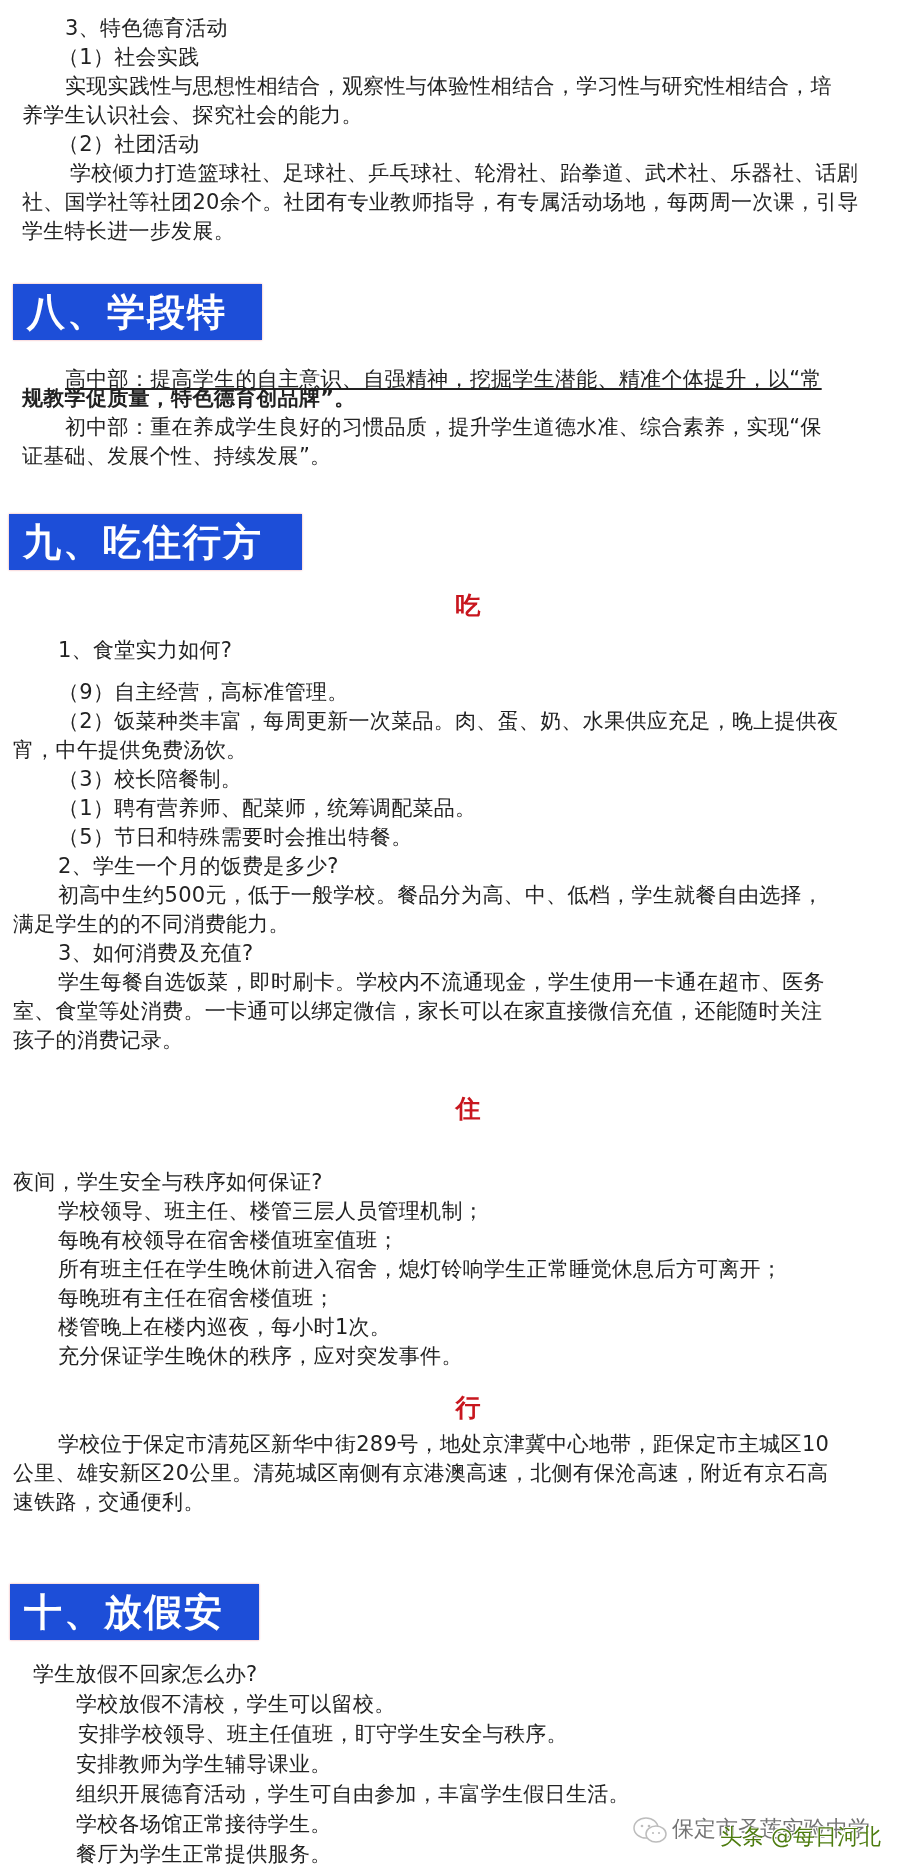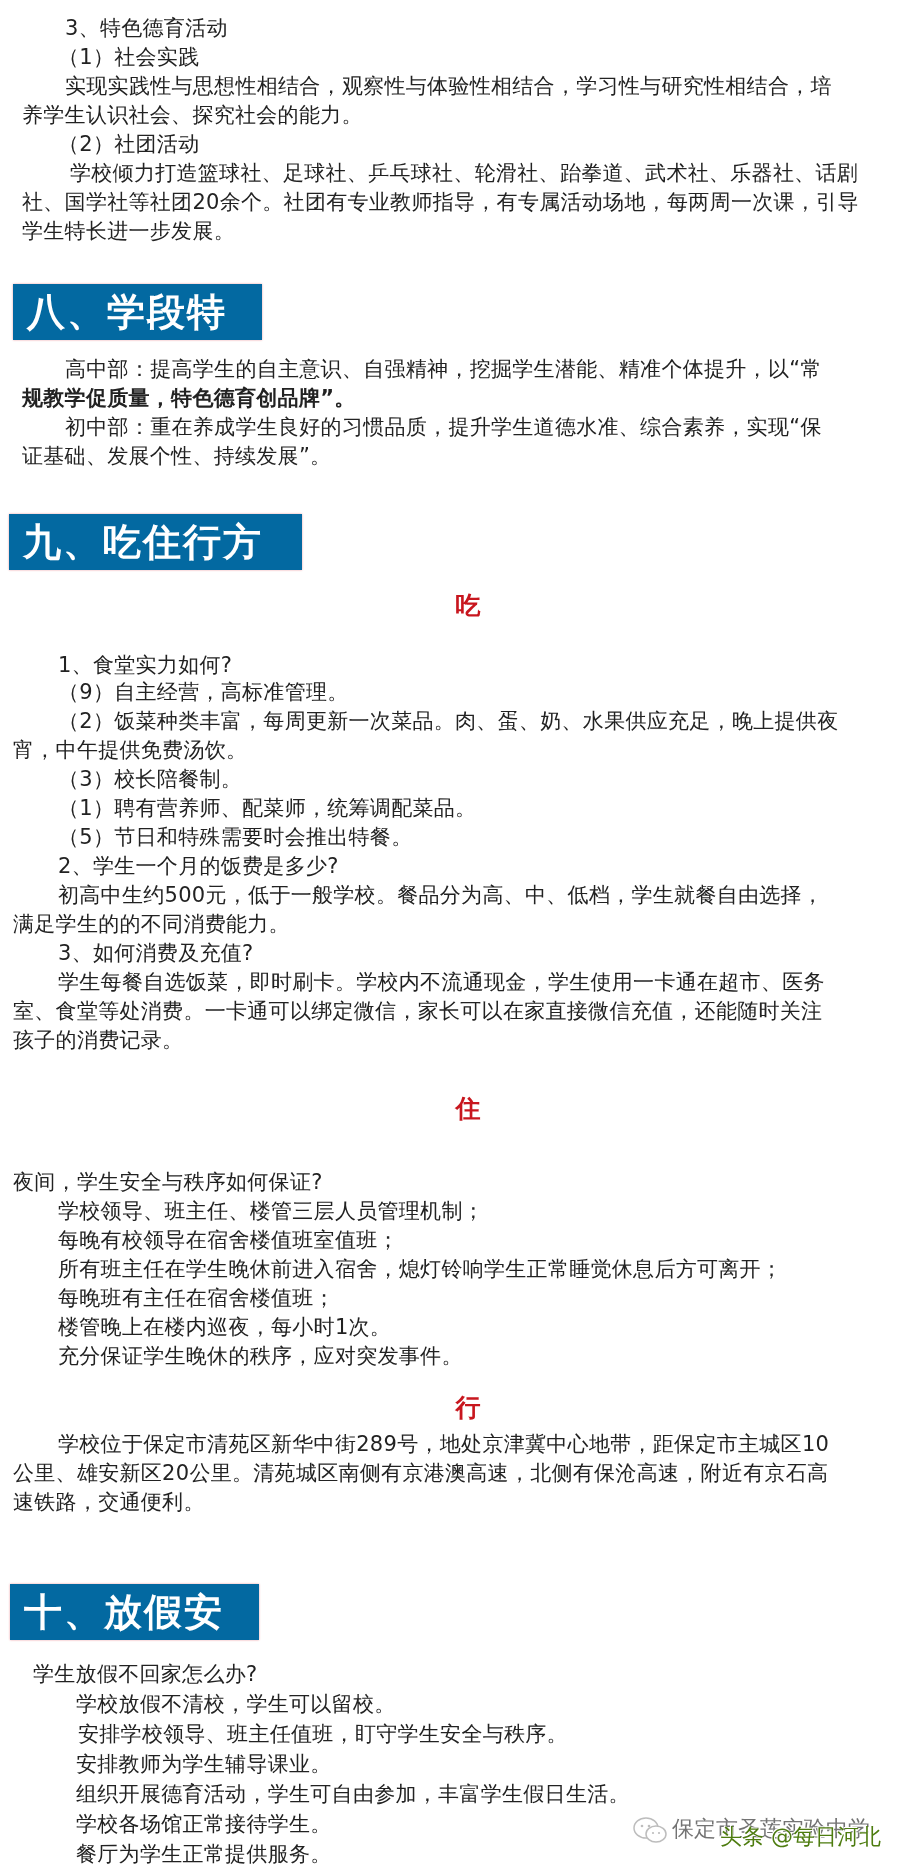--- a/index.html
+++ b/index.html
@@ -6,21 +6,21 @@
   body {
     width: 900px; height: 1870px; position: relative; overflow: hidden;
     font-family: "DejaVu Sans", "Liberation Sans", sans-serif;
     color: #222222;
   }
   .line {
     position: absolute; font-size: 21px; line-height: 29px; white-space: nowrap;
     letter-spacing: 0.3px;
   }
   .banner {
-    position: absolute; height: 56px; background: #0369a1;
+    position: absolute; height: 56px; background: #1d4ed8;
     color: #ffffff; font-weight: bold; font-size: 38px; line-height: 56px;
     padding-left: 14px; box-sizing: border-box; letter-spacing: 2px;
     font-family: "DejaVu Sans", sans-serif;
     box-shadow: 0 0 2px rgba(216,15,28,0.4);
   }
   .subhead {
     position: absolute; width: 900px; left: 0; text-align: center;
     font-size: 25px; font-weight: bold; color: #c8161e; line-height: 30px;
     padding-left: 36px; box-sizing: border-box;
   }
@@ -45,29 +45,29 @@
 <div class="line" style="left:65px; top:14px;">3、特色德育活动</div>
 <div class="line" style="left:58px; top:43px;">（1）社会实践</div>
 <div class="line" style="left:65px; top:72px;">实现实践性与思想性相结合，观察性与体验性相结合，学习性与研究性相结合，培</div>
 <div class="line" style="left:22px; top:101px;">养学生认识社会、探究社会的能力。</div>
 <div class="line" style="left:58px; top:130px;">（2）社团活动</div>
 <div class="line" style="left:70px; top:159px;">学校倾力打造篮球社、足球社、乒乓球社、轮滑社、跆拳道、武术社、乐器社、话剧</div>
 <div class="line" style="left:22px; top:188px;">社、国学社等社团20余个。社团有专业教师指导，有专属活动场地，每两周一次课，引导</div>
 <div class="line" style="left:22px; top:217px;">学生特长进一步发展。</div>
 
 <div class="banner" style="left:13px; top:284px; width:249px;">八、学段特色</div>
-<div class="line" style="left:65px; top:355px;">高中部：提高学生的自主意识、自强精神，挖掘学生潜能、精准个体提升，以“常</div>
+<div class="line" style="left:65px; top:365px;text-decoration:underline;">高中部：提高学生的自主意识、自强精神，挖掘学生潜能、精准个体提升，以“常</div>
 <div class="line" style="left:22px; top:384px;font-weight:bold;">规教学促质量，特色德育创品牌”。</div>
 <div class="line" style="left:65px; top:413px;">初中部：重在养成学生良好的习惯品质，提升学生道德水准、综合素养，实现“保</div>
 <div class="line" style="left:22px; top:442px;">证基础、发展个性、持续发展”。</div>
 
 <div class="banner" style="left:9px; top:514px; width:293px;">九、吃住行方面</div>
 
 <div class="subhead" style="top:591px;">吃</div>
-<div class="line" style="left:58px; top:636px;margin-top:15px;">1、食堂实力如何?</div>
+<div class="line" style="left:58px; top:636px;">1、食堂实力如何?</div>
 <div class="line" style="left:58px; top:678px;">（9）自主经营，高标准管理。</div>
 <div class="line" style="left:58px; top:707px;">（2）饭菜种类丰富，每周更新一次菜品。肉、蛋、奶、水果供应充足，晚上提供夜</div>
 <div class="line" style="left:13px; top:736px;">宵，中午提供免费汤饮。</div>
 <div class="line" style="left:58px; top:765px;">（3）校长陪餐制。</div>
 <div class="line" style="left:58px; top:794px;">（1）聘有营养师、配菜师，统筹调配菜品。</div>
 <div class="line" style="left:58px; top:823px;">（5）节日和特殊需要时会推出特餐。</div>
 <div class="line" style="left:58px; top:852px;">2、学生一个月的饭费是多少?</div>
 <div class="line" style="left:58px; top:881px;">初高中生约500元，低于一般学校。餐品分为高、中、低档，学生就餐自由选择，</div>
 <div class="line" style="left:13px; top:910px;">满足学生的的不同消费能力。</div>
 <div class="line" style="left:58px; top:939px;">3、如何消费及充值?</div>

